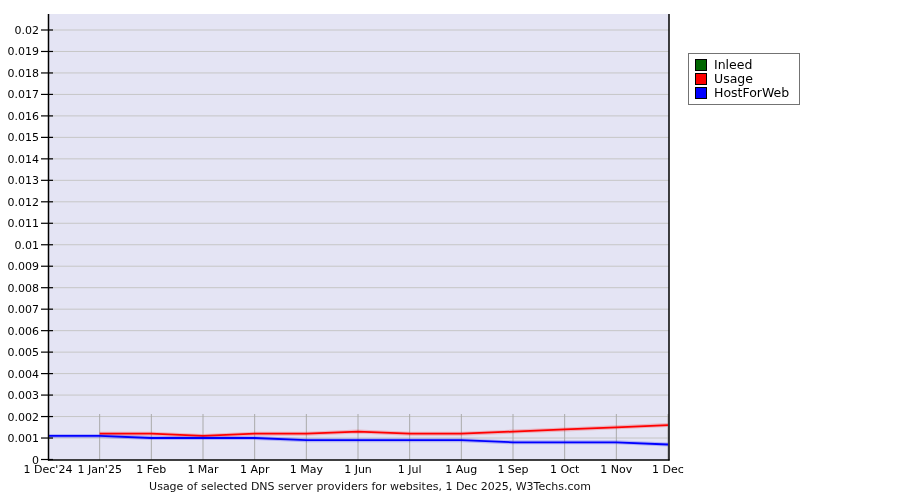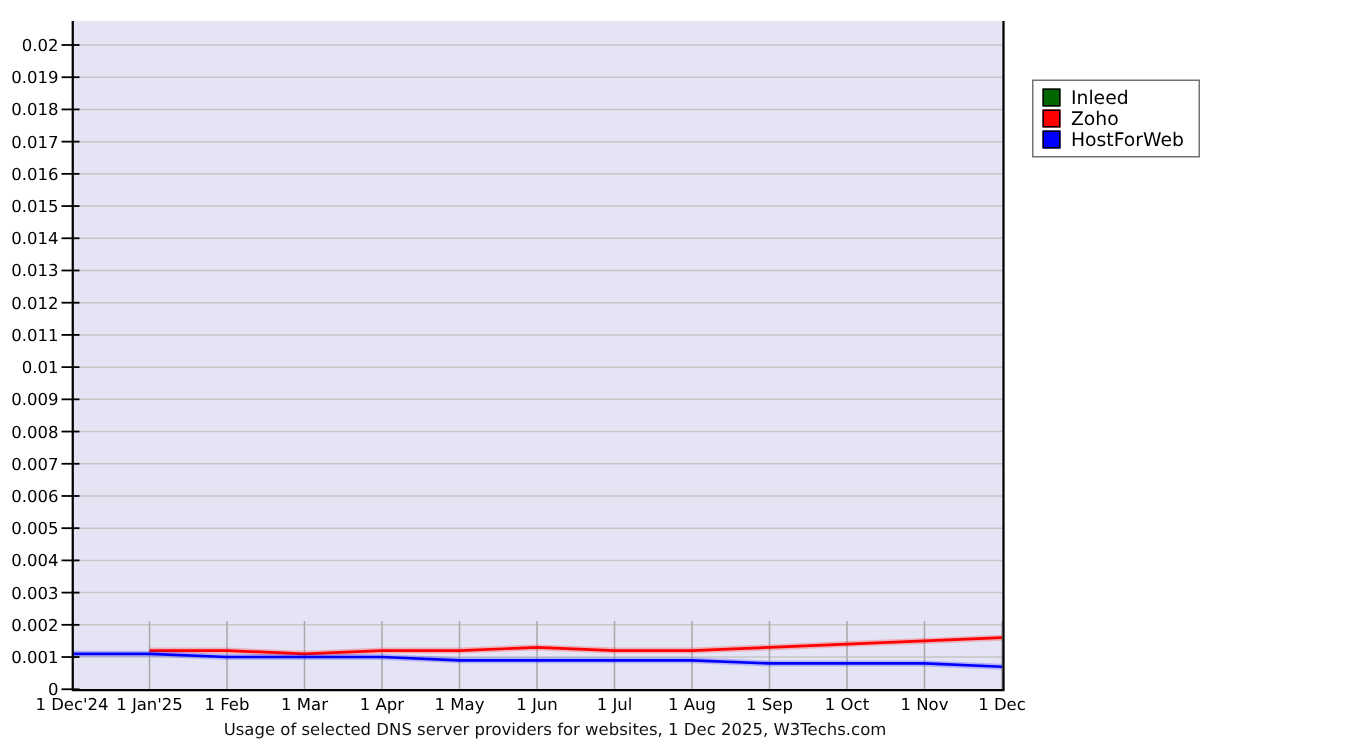--- a/index.html
+++ b/index.html
@@ -116,21 +116,21 @@
       <text x="616.3333333333334" y="473" text-anchor="middle" font-size="11px">1 Nov</text>
       <text x="668" y="473" text-anchor="middle" font-size="11px">1 Dec</text>
     </svg>
   <div class="legend" id="legend">
       <div class="legend-row">
         <span class="legend-swatch" style="background: rgb(0, 102, 0);"></span>
         <span class="legend-label">Inleed</span>
       </div>
       <div class="legend-row">
         <span class="legend-swatch" style="background: rgb(255, 0, 0);"></span>
-        <span class="legend-label">Zoho</span>
+        <span class="legend-label">Usage</span>
       </div>
       <div class="legend-row">
         <span class="legend-swatch" style="background: rgb(0, 0, 255);"></span>
         <span class="legend-label">HostForWeb</span>
       </div>
     </div>
   <div class="chart-title">Usage of selected DNS server providers for websites, 1 Dec 2025, W3Techs.com</div>
 </div>
 
 </body></html>

